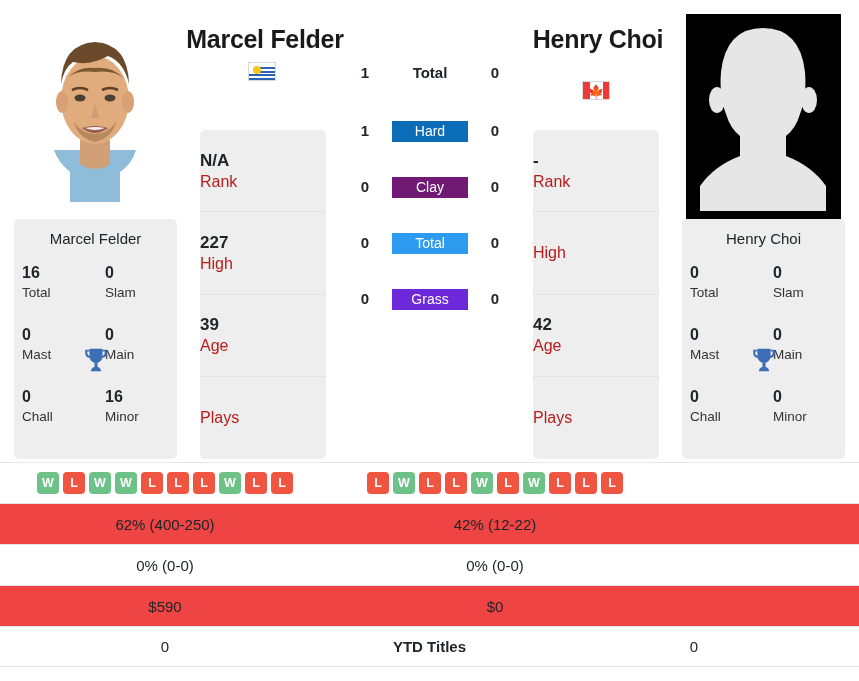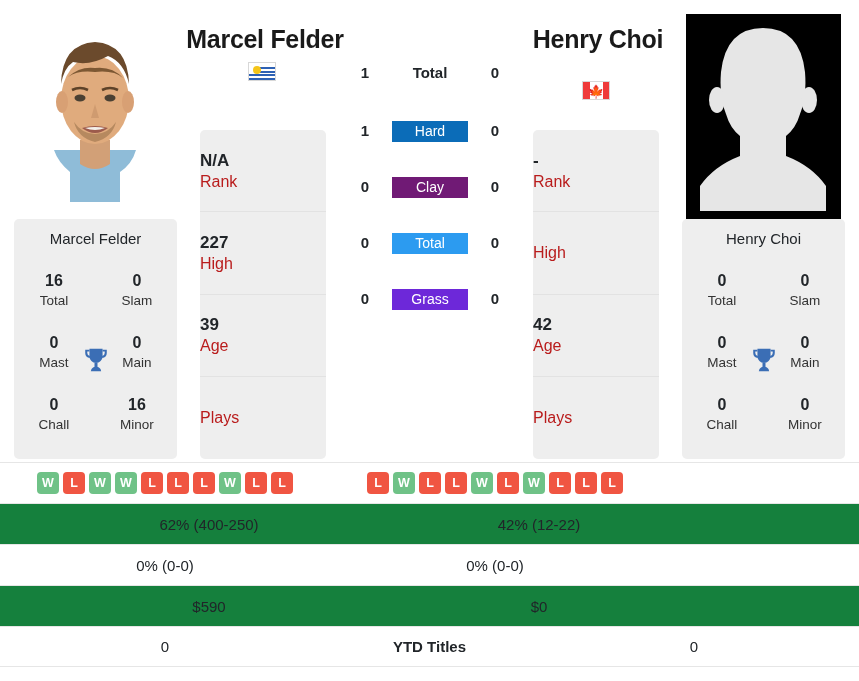--- a/index.html
+++ b/index.html
@@ -95,38 +95,38 @@
     position: absolute; top: 219px; width: 163px; height: 240px;
     background: #eeeeee; border-radius: 5px;
   }
   .trophy-card-left  { left: 14px; }
   .trophy-card-right { left: 682px; }
   .tc-name {
     position: absolute; top: 0; left: 0; right: 0; height: 38px; line-height: 40px;
     text-align: center; font-size: 15px; color: #212529;
   }
   .tc-grid { position: absolute; top: 38px; left: 0; right: 0; bottom: 0; }
-  .tc-item { position: absolute; width: 64px; text-align: center; margin-top: 8px; }
+  .tc-item { position: absolute; width: 64px; text-align: left; }
   .tc-num { font-size: 16px; font-weight: bold; color: #212529; line-height: 20px; }
   .tc-lab { font-size: 13.5px; color: #333333; line-height: 19px; }
   .r1 { top: 6px; } .r2 { top: 68px; } .r3 { top: 130px; }
   .cl { left: 8px; } .cr { right: 8px; }
   .trophy-icon {
     position: absolute; left: 50%; top: 88px; transform: translateX(-50%);
     width: 30px; height: 30px;
   }
 
   
   .table { position: absolute; left: 0; top: 462px; width: 859px; }
   .trow {
     position: relative; height: 41px; width: 859px;
     border-top: 1px solid #e6e6e6;
     display: flex; align-items: center;
   }
-  .trow.shaded { background: #15803d; padding-left: 44px; }
+  .trow.shaded { background: #ef4444; }
   .trow:last-child { border-bottom: 1px solid #e6e6e6; }
   .cellL, .cellR {
     width: 330px; text-align: center; font-size: 15px; color: #212529;
   }
   .cellC {
     width: 199px; text-align: center; font-size: 15px; font-weight: bold; color: #212529;
   }
   .form-strip { display: flex; justify-content: center; gap: 4px; }
   .wl {
     width: 22px; height: 22px; border-radius: 4px;

